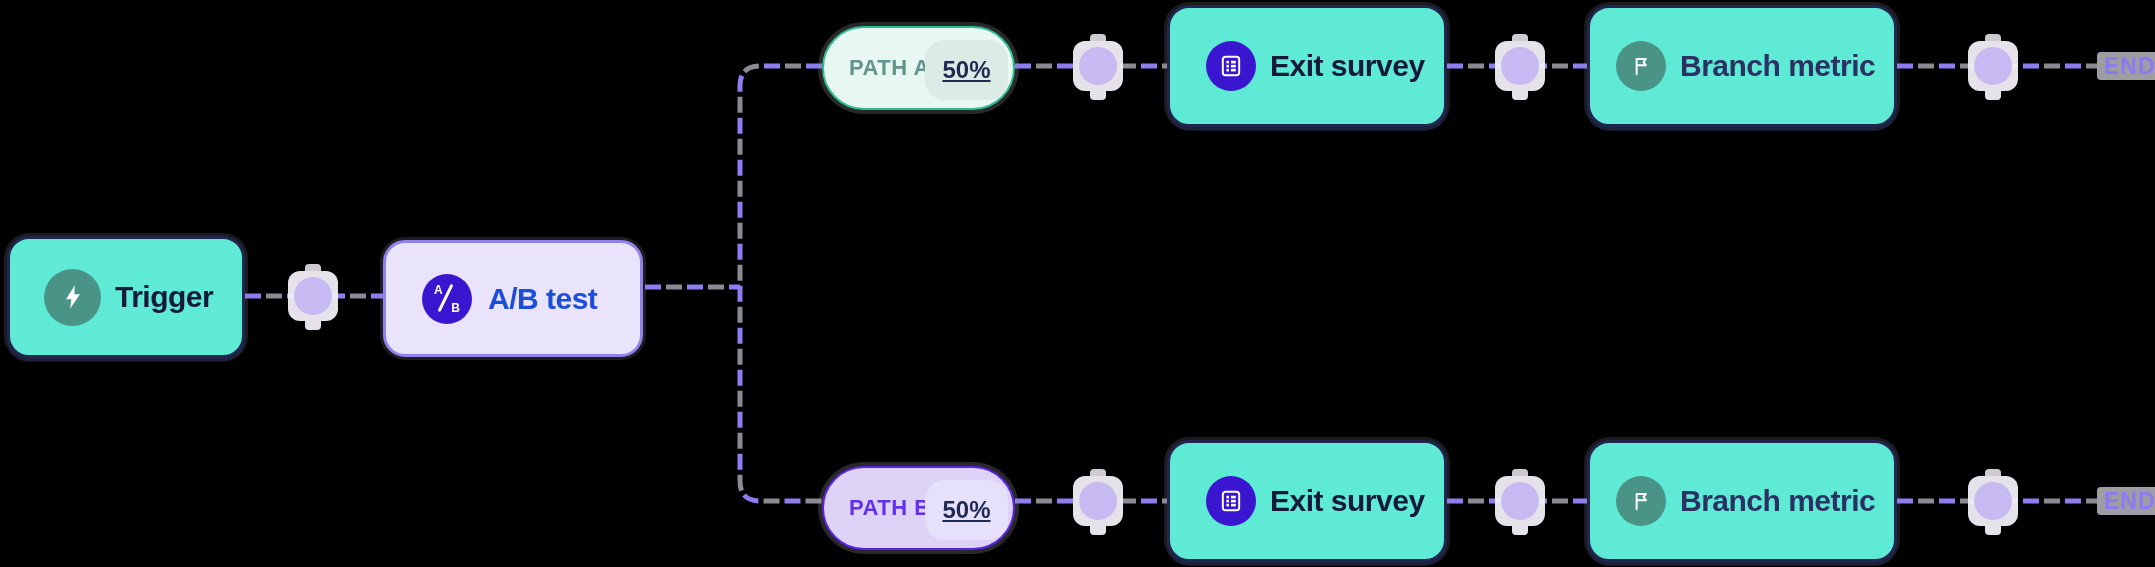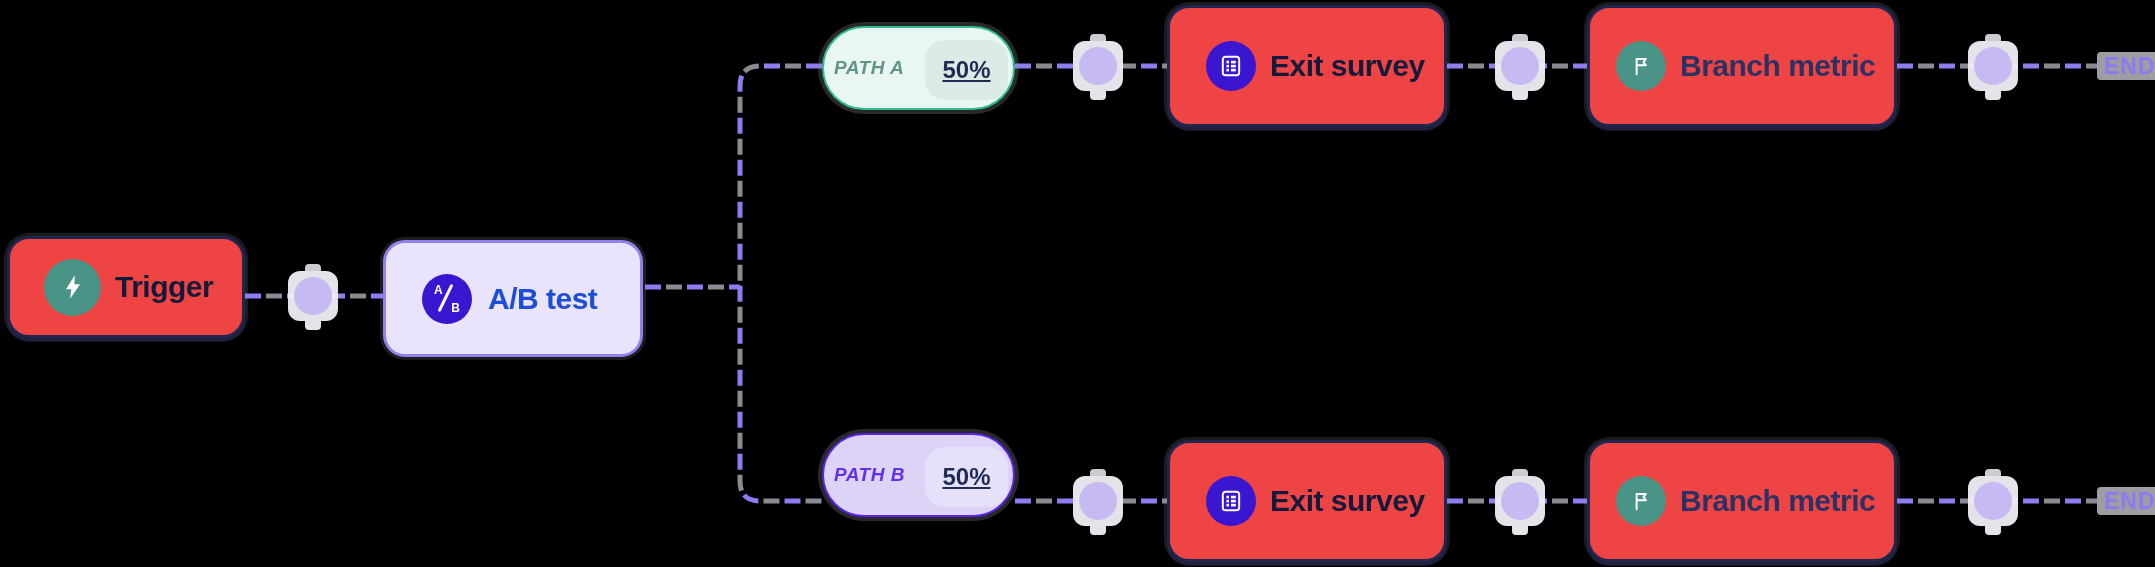--- a/index.html
+++ b/index.html
@@ -7,33 +7,33 @@
   #canvas{
     position:relative;width:2155px;height:567px;background:#000;overflow:hidden;
     font-family:"Liberation Sans",sans-serif;
   }
   #edges{position:absolute;left:0;top:0;}
   .dash-gray{fill:none;stroke:var(--line-gray,#8a8a92);stroke-width:5;stroke-dasharray:16 26;stroke-dashoffset:-21;}
   .dash-purple{fill:none;stroke:var(--line-purple,#8c7df0);stroke-width:5;stroke-dasharray:16 26;}
 
   
   .card{
-    position:absolute;display:flex;align-items:center;background:#ef4444;
+    position:absolute;display:flex;align-items:center;background:#5eead4;
     border:3px solid var(--card-border,#202650);border-radius:22px;
     box-shadow:0 4px 0 rgba(32,38,80,.55), 0 0 0 3px rgba(150,150,158,.18);
   }
   .card .title{font-weight:700;font-size:30px;letter-spacing:-.5px;color:var(--card-text,#15193a);white-space:nowrap;}
   .circle{
     flex:0 0 auto;display:flex;align-items:center;justify-content:center;
     width:50px;height:50px;border-radius:50%;
   }
   .circle.teal{background:var(--teal,#4a9487);}
   .circle.indigo{background:var(--indigo,#3a16d0);}
 
-  .trigger-card{left:7px;top:236px;width:238px;height:102px;padding-left:34px;gap:14px;}
+  .trigger-card{left:7px;top:236px;width:238px;height:122px;padding-left:34px;gap:14px;}
   .trigger-card .circle{width:57px;height:57px;}
 
   .ab-card{
     left:383px;top:240px;width:260px;height:117px;padding-left:36px;gap:16px;
     background:var(--ab-bg,#e9e3fb);border:3px solid var(--ab-border,#9181ec);
     box-shadow:0 0 0 3px rgba(150,150,158,.2);
   }
   .ab-card .title{color:#1d4ed8;}
   .ab-icon{position:relative;color:#fff;font-weight:700;}
   .ab-icon .ab-a{position:absolute;top:9px;left:12px;font-size:12px;}
@@ -44,30 +44,30 @@
   .exit-b{left:1167px;top:440px;width:280px;height:122px;padding-left:36px;gap:14px;}
   .branch-a{left:1587px;top:5px;width:310px;height:122px;padding-left:26px;gap:14px;}
   .branch-b{left:1587px;top:440px;width:310px;height:122px;padding-left:26px;gap:14px;}
   .branch-a .title,.branch-b .title{color:var(--branch-text,#2b3163);text-align:right;}
 
   
   .badge{
     position:absolute;width:193px;height:84px;border-radius:42px;display:flex;align-items:center;
     box-shadow:0 0 0 4px rgba(148,148,155,.28);
   }
-  .badge .path-label{font-weight:700;font-size:19px;letter-spacing:.5px;padding-left:10px;white-space:nowrap;font-style:italic;}
+  .badge .path-label{font-weight:700;font-size:22px;letter-spacing:.5px;padding-left:25px;white-space:nowrap;}
   .badge .pct-pill{
     position:absolute;right:5px;top:12px;width:83px;height:60px;border-radius:20px;
     display:flex;align-items:center;justify-content:center;
     font-weight:700;font-size:24px;color:var(--pct-text,#1f2b52);text-decoration:underline;
   }
   .badge-a{left:822px;top:26px;background:var(--path-a-bg,#e9f7f2);border:2.5px solid var(--path-a-border,#2fbe91);}
   .badge-a .path-label{color:var(--path-a-text,#61948a);}
   .badge-a .pct-pill{background:var(--path-a-pill,#dcebe5);}
-  .badge-b{left:822px;top:433px;background:var(--path-b-bg,#ddd3f7);border:2.5px solid var(--path-b-border,#5a23e6);}
+  .badge-b{left:822px;top:466px;background:var(--path-b-bg,#ddd3f7);border:2.5px solid var(--path-b-border,#5a23e6);}
   .badge-b .path-label{color:var(--path-b-text,#6330ea);}
   .badge-b .pct-pill{background:var(--path-b-pill,#e7e0fa);}
 
   
   .dot{
     position:absolute;width:50px;height:50px;border-radius:12px;
     background:rgba(241,239,246,.95);display:flex;align-items:center;justify-content:center;
   }
   .dot::after{content:"";position:absolute;top:100%;left:50%;margin-left:-8px;width:16px;height:9px;
     background:rgba(241,239,246,.95);border-radius:0 0 4px 4px;}

